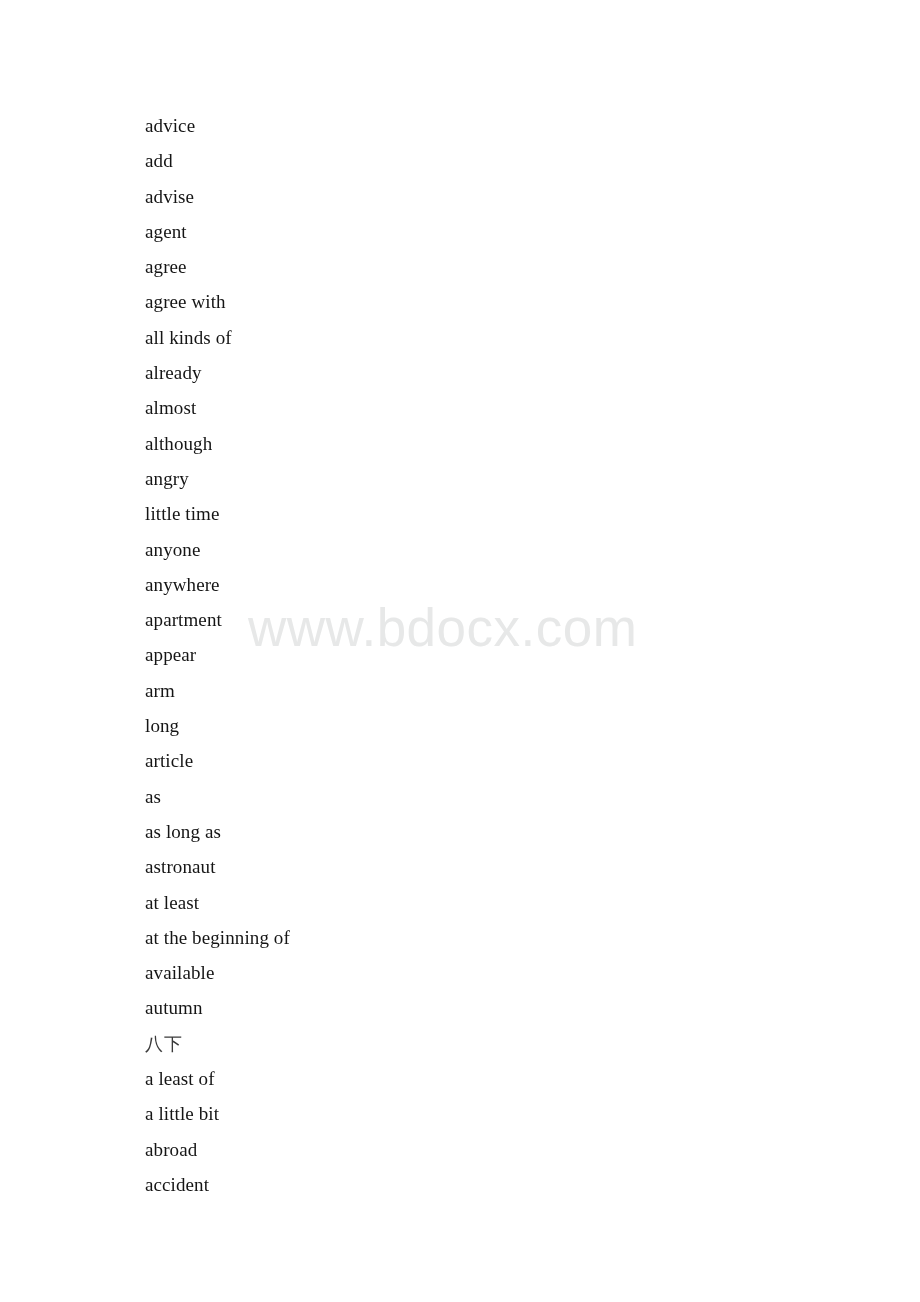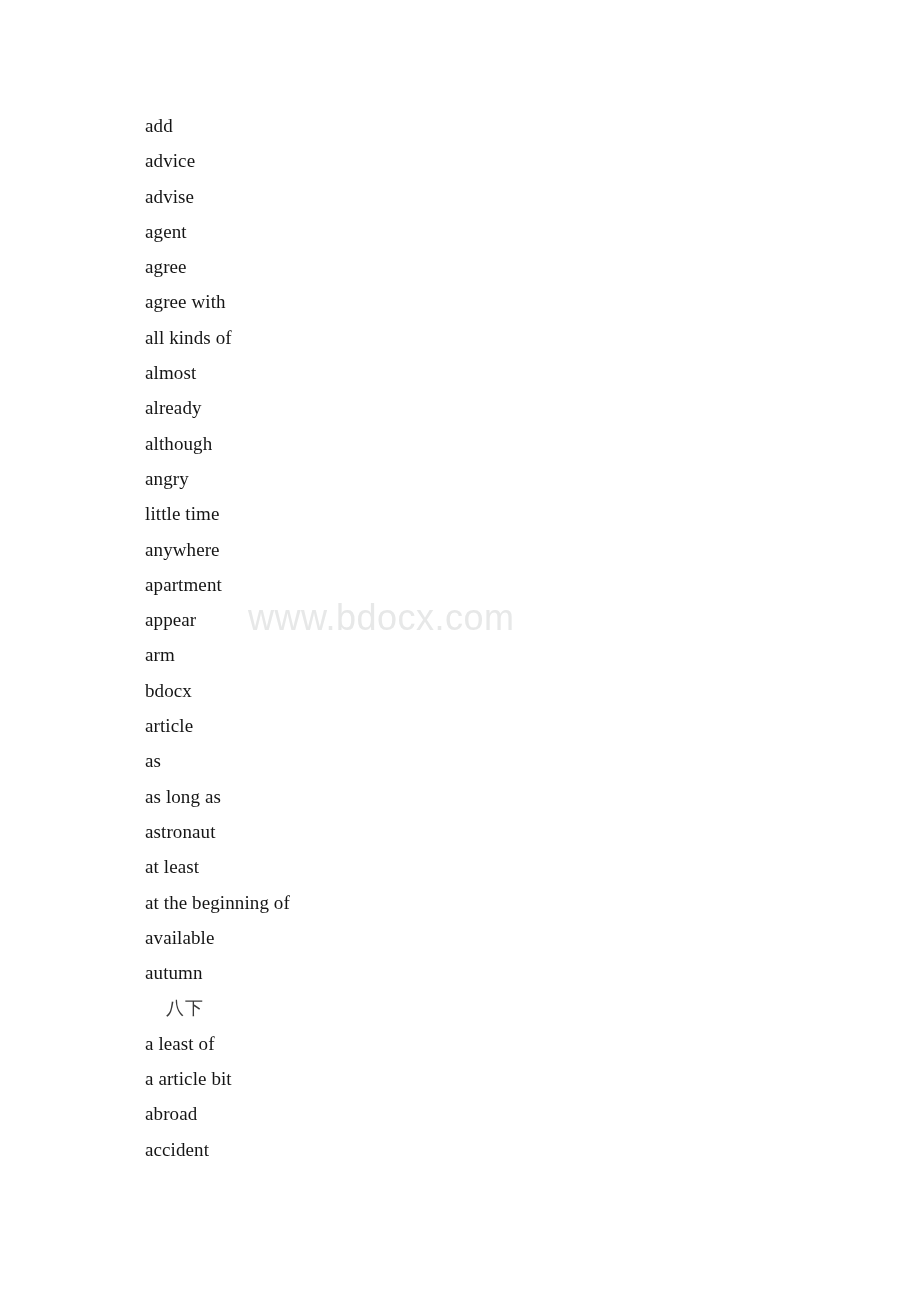--- a/index.html
+++ b/index.html
@@ -18,21 +18,21 @@
     position: relative;
     width: 920px;
     height: 1302px;
     background: #ffffff;
   }
   #watermark {
     position: absolute;
     left: 248px;
     top: 597px;
     font-family: "Liberation Sans", "DejaVu Sans", sans-serif;
-    font-size: 36px;
+    font-size: 53px;
     font-weight: 400;
     letter-spacing: 0.5px;
     color: #e7e8e8;
     white-space: nowrap;
     user-select: none;
     z-index: 1;
   }
   #word-list {
     position: absolute;
     left: 145px;
@@ -46,56 +46,56 @@
     font-size: 19px;
     color: #151515;
     white-space: nowrap;
     letter-spacing: 0.1px;
   }
   .word-entry.cjk {
     font-family: "DejaVu Sans", "Liberation Sans", sans-serif;
     font-size: 18px;
     color: #3a3a3a;
     letter-spacing: 1px;
-    margin-left: 21px;
   }
 </style>
 </head>
 <body>
 
 <div id="page">
 
   <div id="watermark">www.bdocx.com</div>
 
   <div id="word-list">
+      <div class="word-entry">advice</div>
       <div class="word-entry">add</div>
-      <div class="word-entry">advice</div>
       <div class="word-entry">advise</div>
       <div class="word-entry">agent</div>
       <div class="word-entry">agree</div>
       <div class="word-entry">agree with</div>
       <div class="word-entry">all kinds of</div>
+      <div class="word-entry">already</div>
       <div class="word-entry">almost</div>
-      <div class="word-entry">already</div>
       <div class="word-entry">although</div>
       <div class="word-entry">angry</div>
       <div class="word-entry">little time</div>
+      <div class="word-entry">anyone</div>
       <div class="word-entry">anywhere</div>
       <div class="word-entry">apartment</div>
       <div class="word-entry">appear</div>
       <div class="word-entry">arm</div>
-      <div class="word-entry">bdocx</div>
+      <div class="word-entry">long</div>
       <div class="word-entry">article</div>
       <div class="word-entry">as</div>
       <div class="word-entry">as long as</div>
       <div class="word-entry">astronaut</div>
       <div class="word-entry">at least</div>
       <div class="word-entry">at the beginning of</div>
       <div class="word-entry">available</div>
       <div class="word-entry">autumn</div>
       <div class="word-entry cjk">八下</div>
       <div class="word-entry">a least of</div>
-      <div class="word-entry">a article bit</div>
+      <div class="word-entry">a little bit</div>
       <div class="word-entry">abroad</div>
       <div class="word-entry">accident</div>
     </div>
 
 </div>
 
 </body></html>

